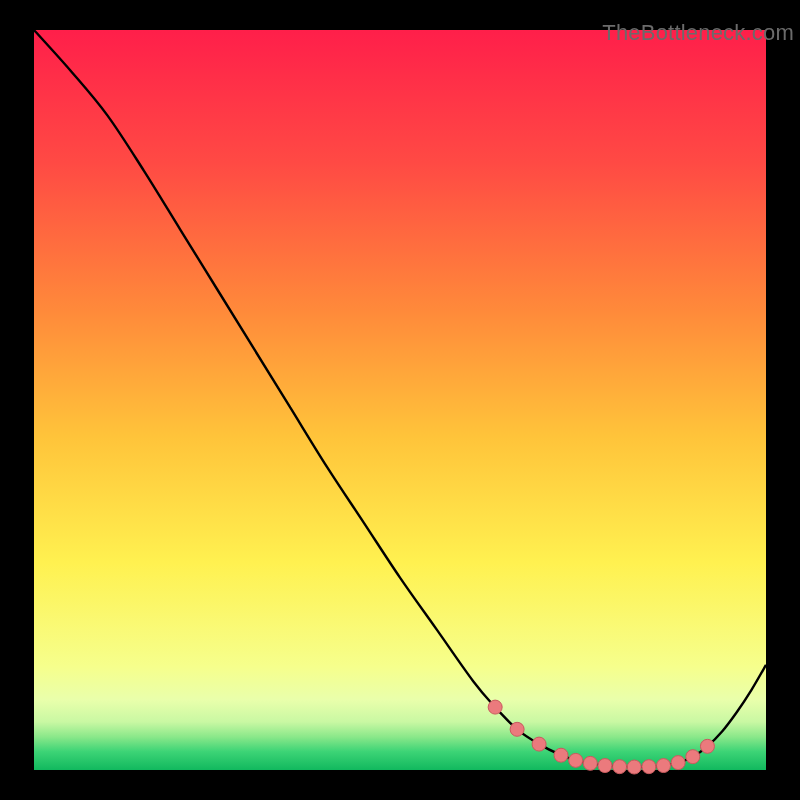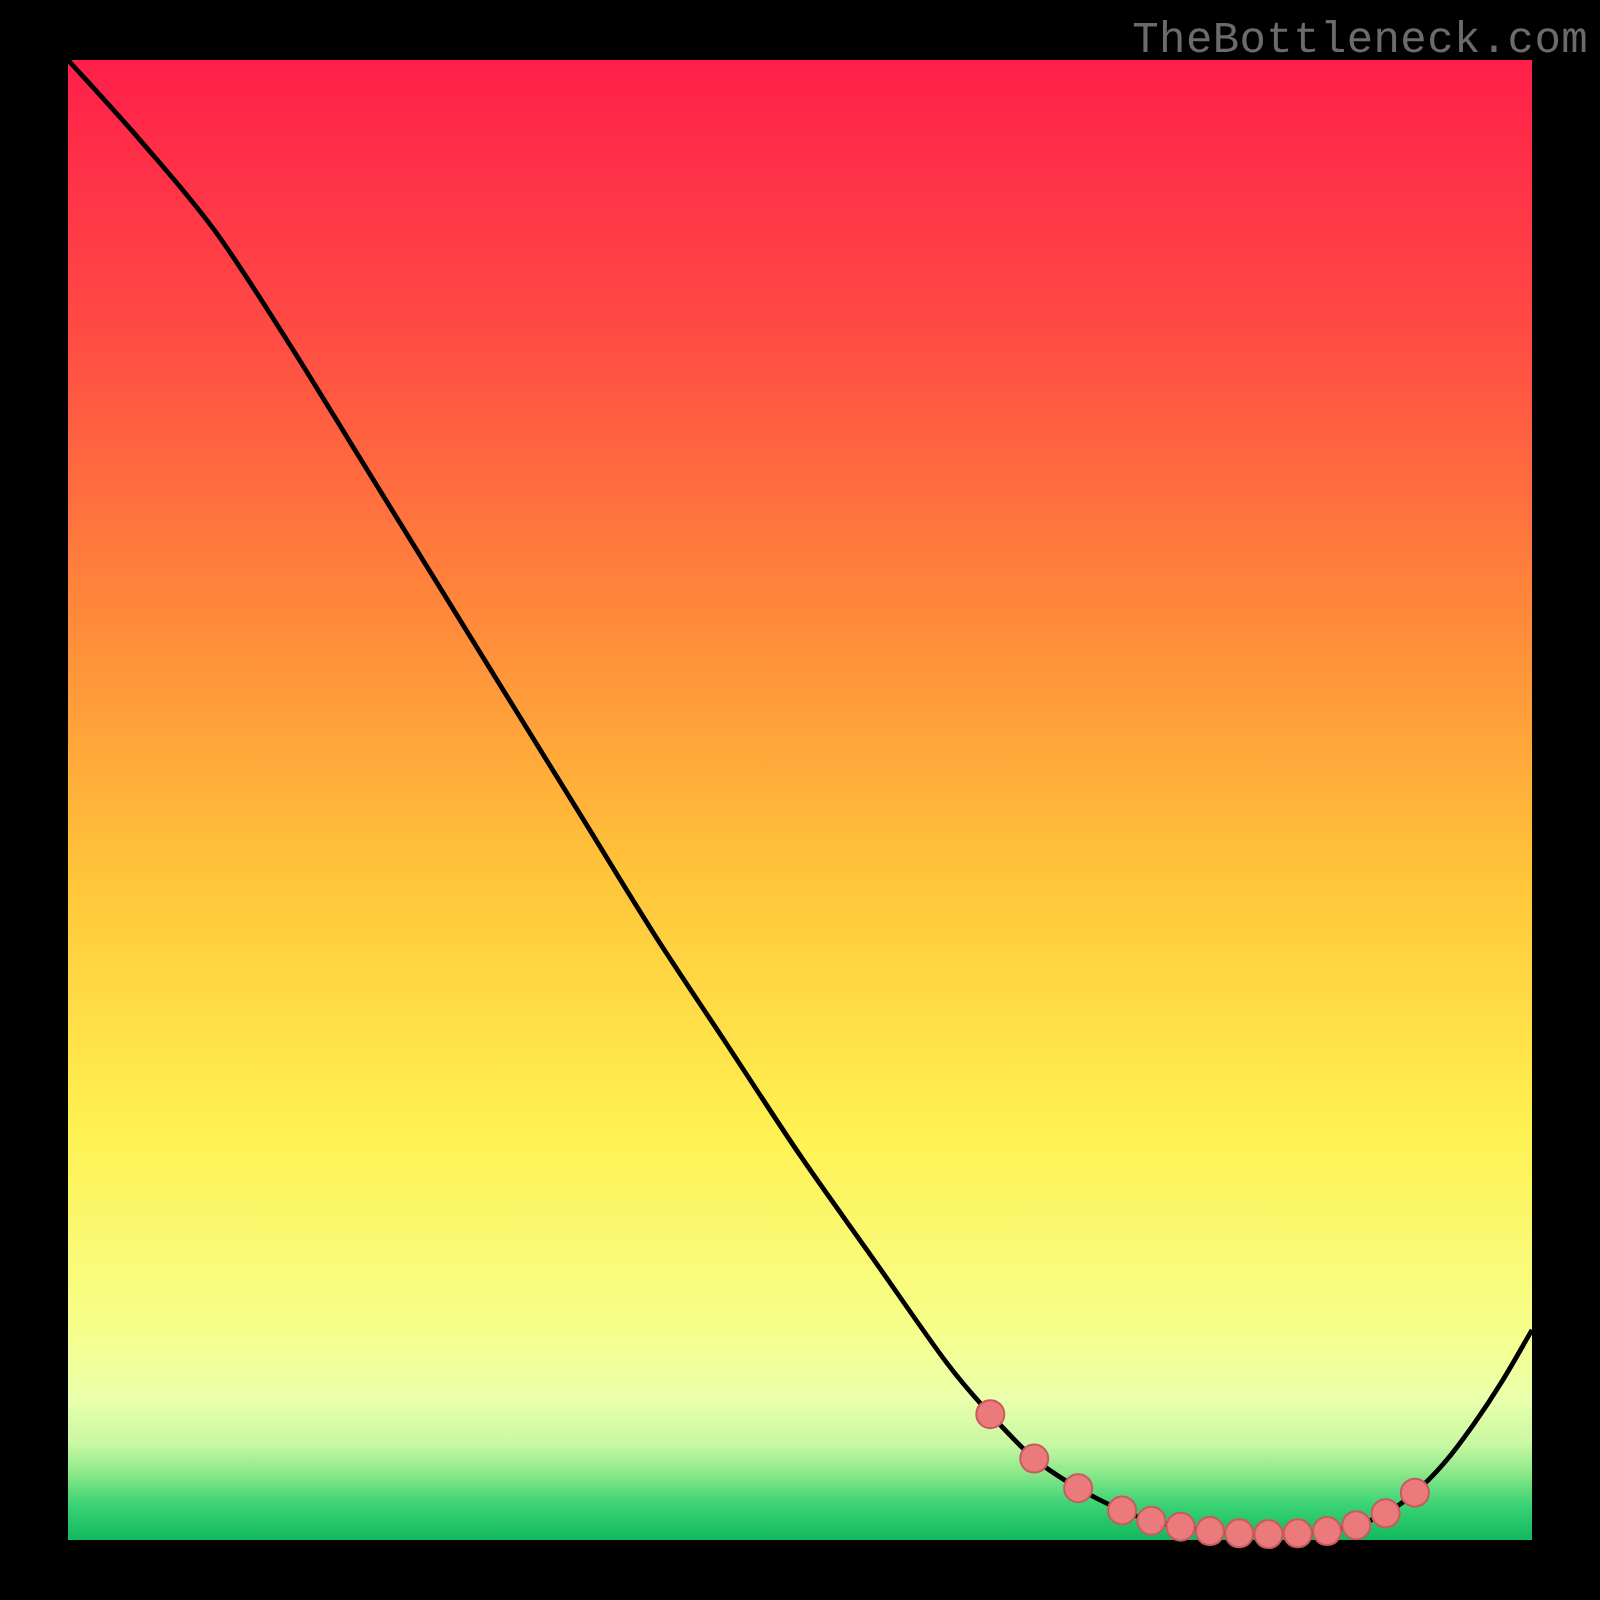--- a/index.html
+++ b/index.html
@@ -12,27 +12,26 @@
     font-family: Arial, Helvetica, sans-serif;
   }
   .frame {
     position: relative;
     width: 800px;
     height: 800px;
     background: #000;
   }
   .watermark {
     position: absolute;
-    top: 8px;
+    top: 20px;
     right: 6px;
     color: #6b6b6b;
     font-size: 22px;
     letter-spacing: 0.2px;
     user-select: none;
-    font-family: Liberation Mono, monospace;
   }
   svg {
     display: block;
   }
 </style>
 </head>
 <body>
 
 <div class="frame">
   <div class="watermark">TheBottleneck.com</div>

